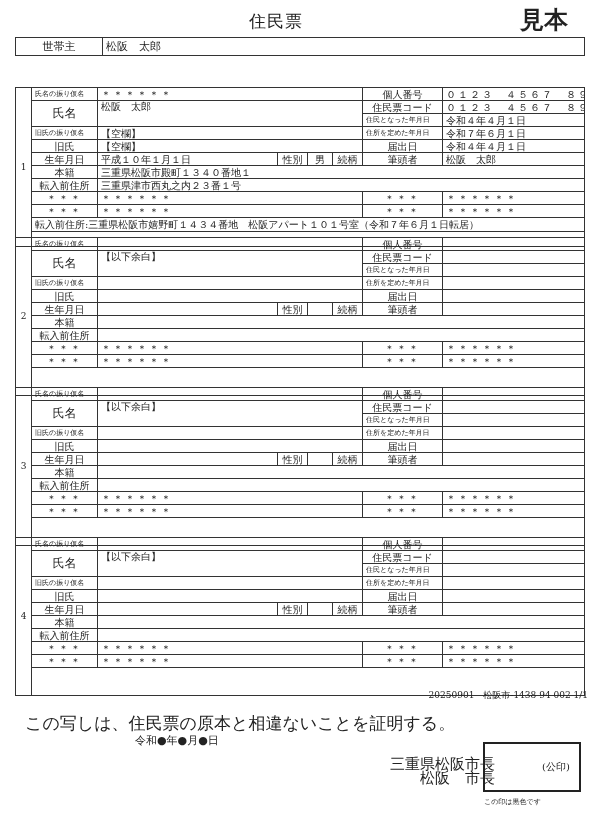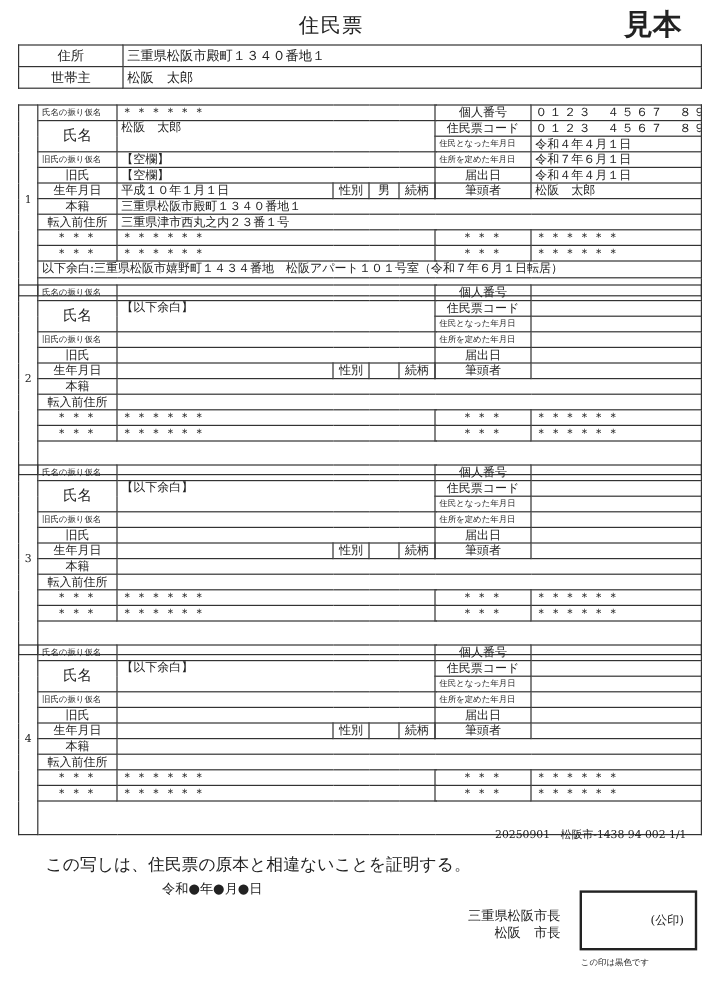--- a/index.html
+++ b/index.html
@@ -11,39 +11,35 @@
   td { border:1px solid #333; padding:0 3px; font-size:10px; height:12px; line-height:11px; white-space:nowrap; overflow:hidden; }
   .hdr { left:15px; top:37px; width:570px; }
   .hdr td { height:17px; font-size:11px; }
   .hdr td.lbl { text-align:center; width:80px; }
   .sec { left:15px; width:570px; }
   .sec td.num { text-align:center; width:9px; font-size:9px; }
   .lbl { text-align:center; }
   .tiny { font-size:7px; text-align:left; }
   .big { font-size:12px; }
   .star { letter-spacing:2px; }
-  .footer-id { position:absolute; right:28px; top:689px; font-size:9px; }
-  .cert { position:absolute; left:25px; top:712px; font-size:14px;margin-left:13px; }
+  .footer-id { position:absolute; right:12px; top:689px; font-size:9px; }
+  .cert { position:absolute; left:25px; top:712px; font-size:17px; }
   .date { position:absolute; left:135px; top:733px; font-size:11px; }
-  .mayor { position:absolute; left:390px; top:757px; font-size:11px; text-align:right; line-height:14px; }
+  .mayor { position:absolute; left:390px; top:757px; font-size:15px; text-align:right; line-height:14px; }
   .seal { position:absolute; left:483px; top:742px; width:46px; height:46px; border:2px solid #222; display:flex; align-items:center; justify-content:center; font-size:10px;padding-left:48px; }
   .sealnote { position:absolute; left:484px; top:797px; font-size:7px; }
 </style>
 </head>
 <body>
 
 <div class="title">住民票</div>
 <div class="sample">見本</div>
 
 <table class="hdr">
   <tbody>
-      <tr>
-    <td class="lbl">住所</td>
-    <td>三重県松阪市殿町１３４０番地１</td>
-  </tr>
   <tr>
     <td class="lbl">世帯主</td>
     <td>松阪　太郎</td>
   </tr>
 </tbody>
   </table>
 
 <div id="sections">
     <table class="sec" style="top: 87px;">
   <colgroup>
@@ -111,21 +107,21 @@
     <td class="lbl star">＊＊＊</td>
     <td class="star">＊＊＊＊＊＊</td>
   </tr>
   <tr>
     <td class="lbl star">＊＊＊</td>
     <td colspan="5" class="star">＊＊＊＊＊＊</td>
     <td class="lbl star">＊＊＊</td>
     <td class="star">＊＊＊＊＊＊</td>
   </tr>
   <tr>
-          <td colspan="8" style="height:13px">以下余白:三重県松阪市嬉野町１４３４番地　松阪アパート１０１号室（令和７年６月１日転居）</td>
+          <td colspan="8" style="height:13px">転入前住所:三重県松阪市嬉野町１４３４番地　松阪アパート１０１号室（令和７年６月１日転居）</td>
         </tr>
   <tr>
           <td colspan="8" style="height:14px;border-top:1px solid #333"></td>
         </tr>
       </tbody>
     </table>
     <table class="sec" style="top: 237px;">
   <colgroup>
         <col style="width:16px">
         <col style="width:66px">

